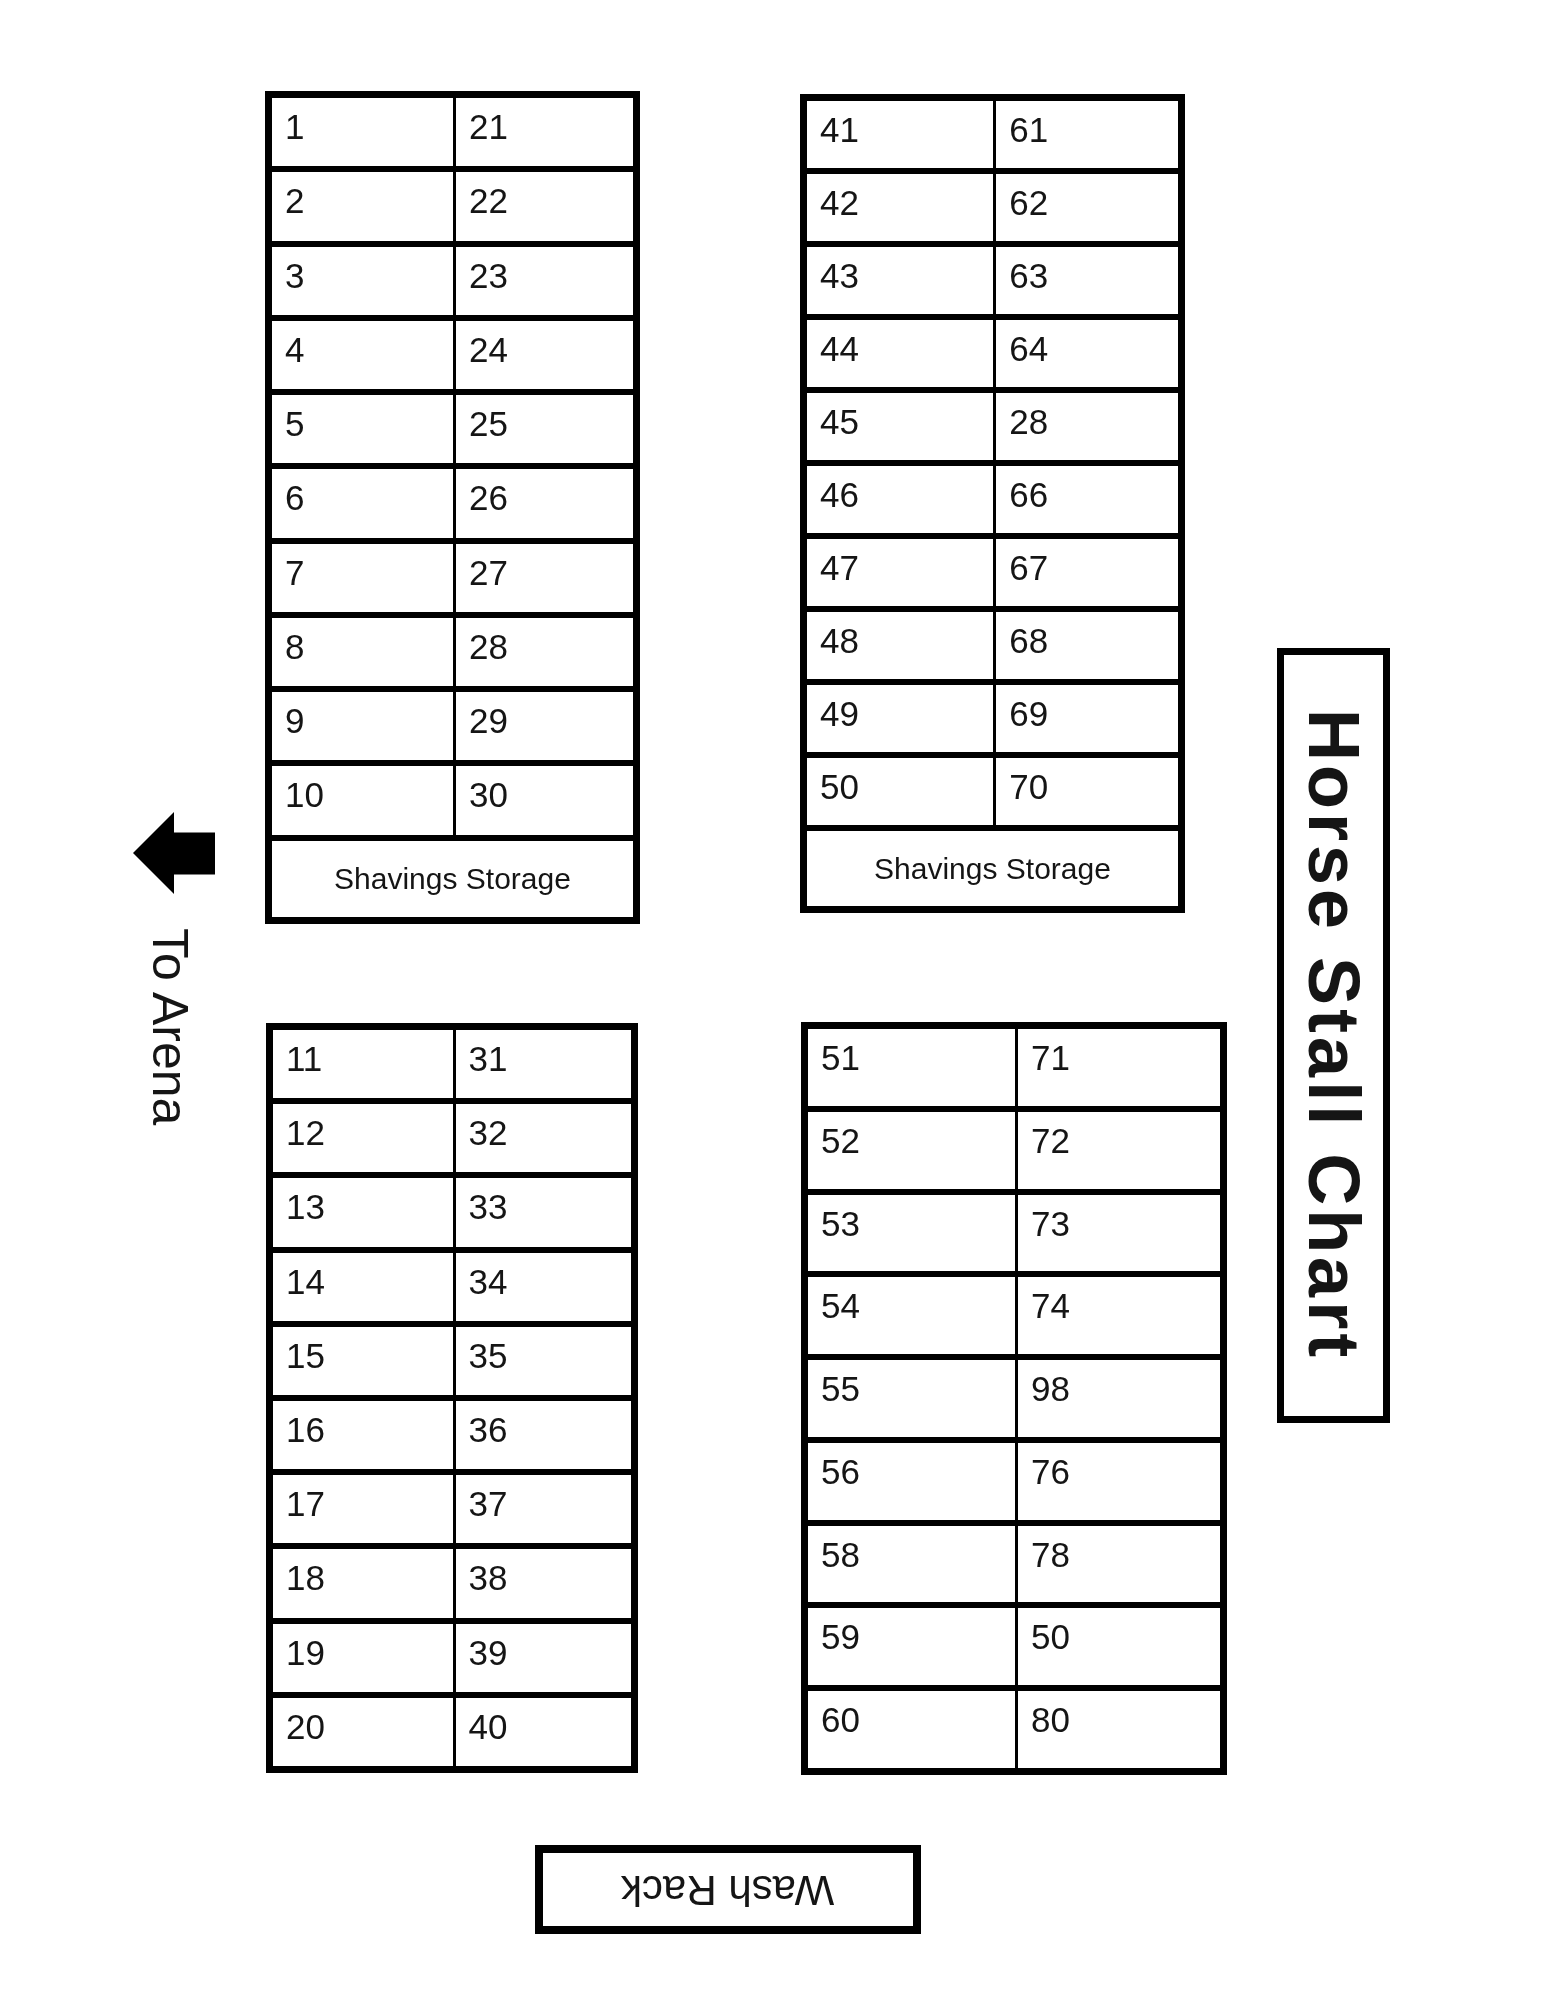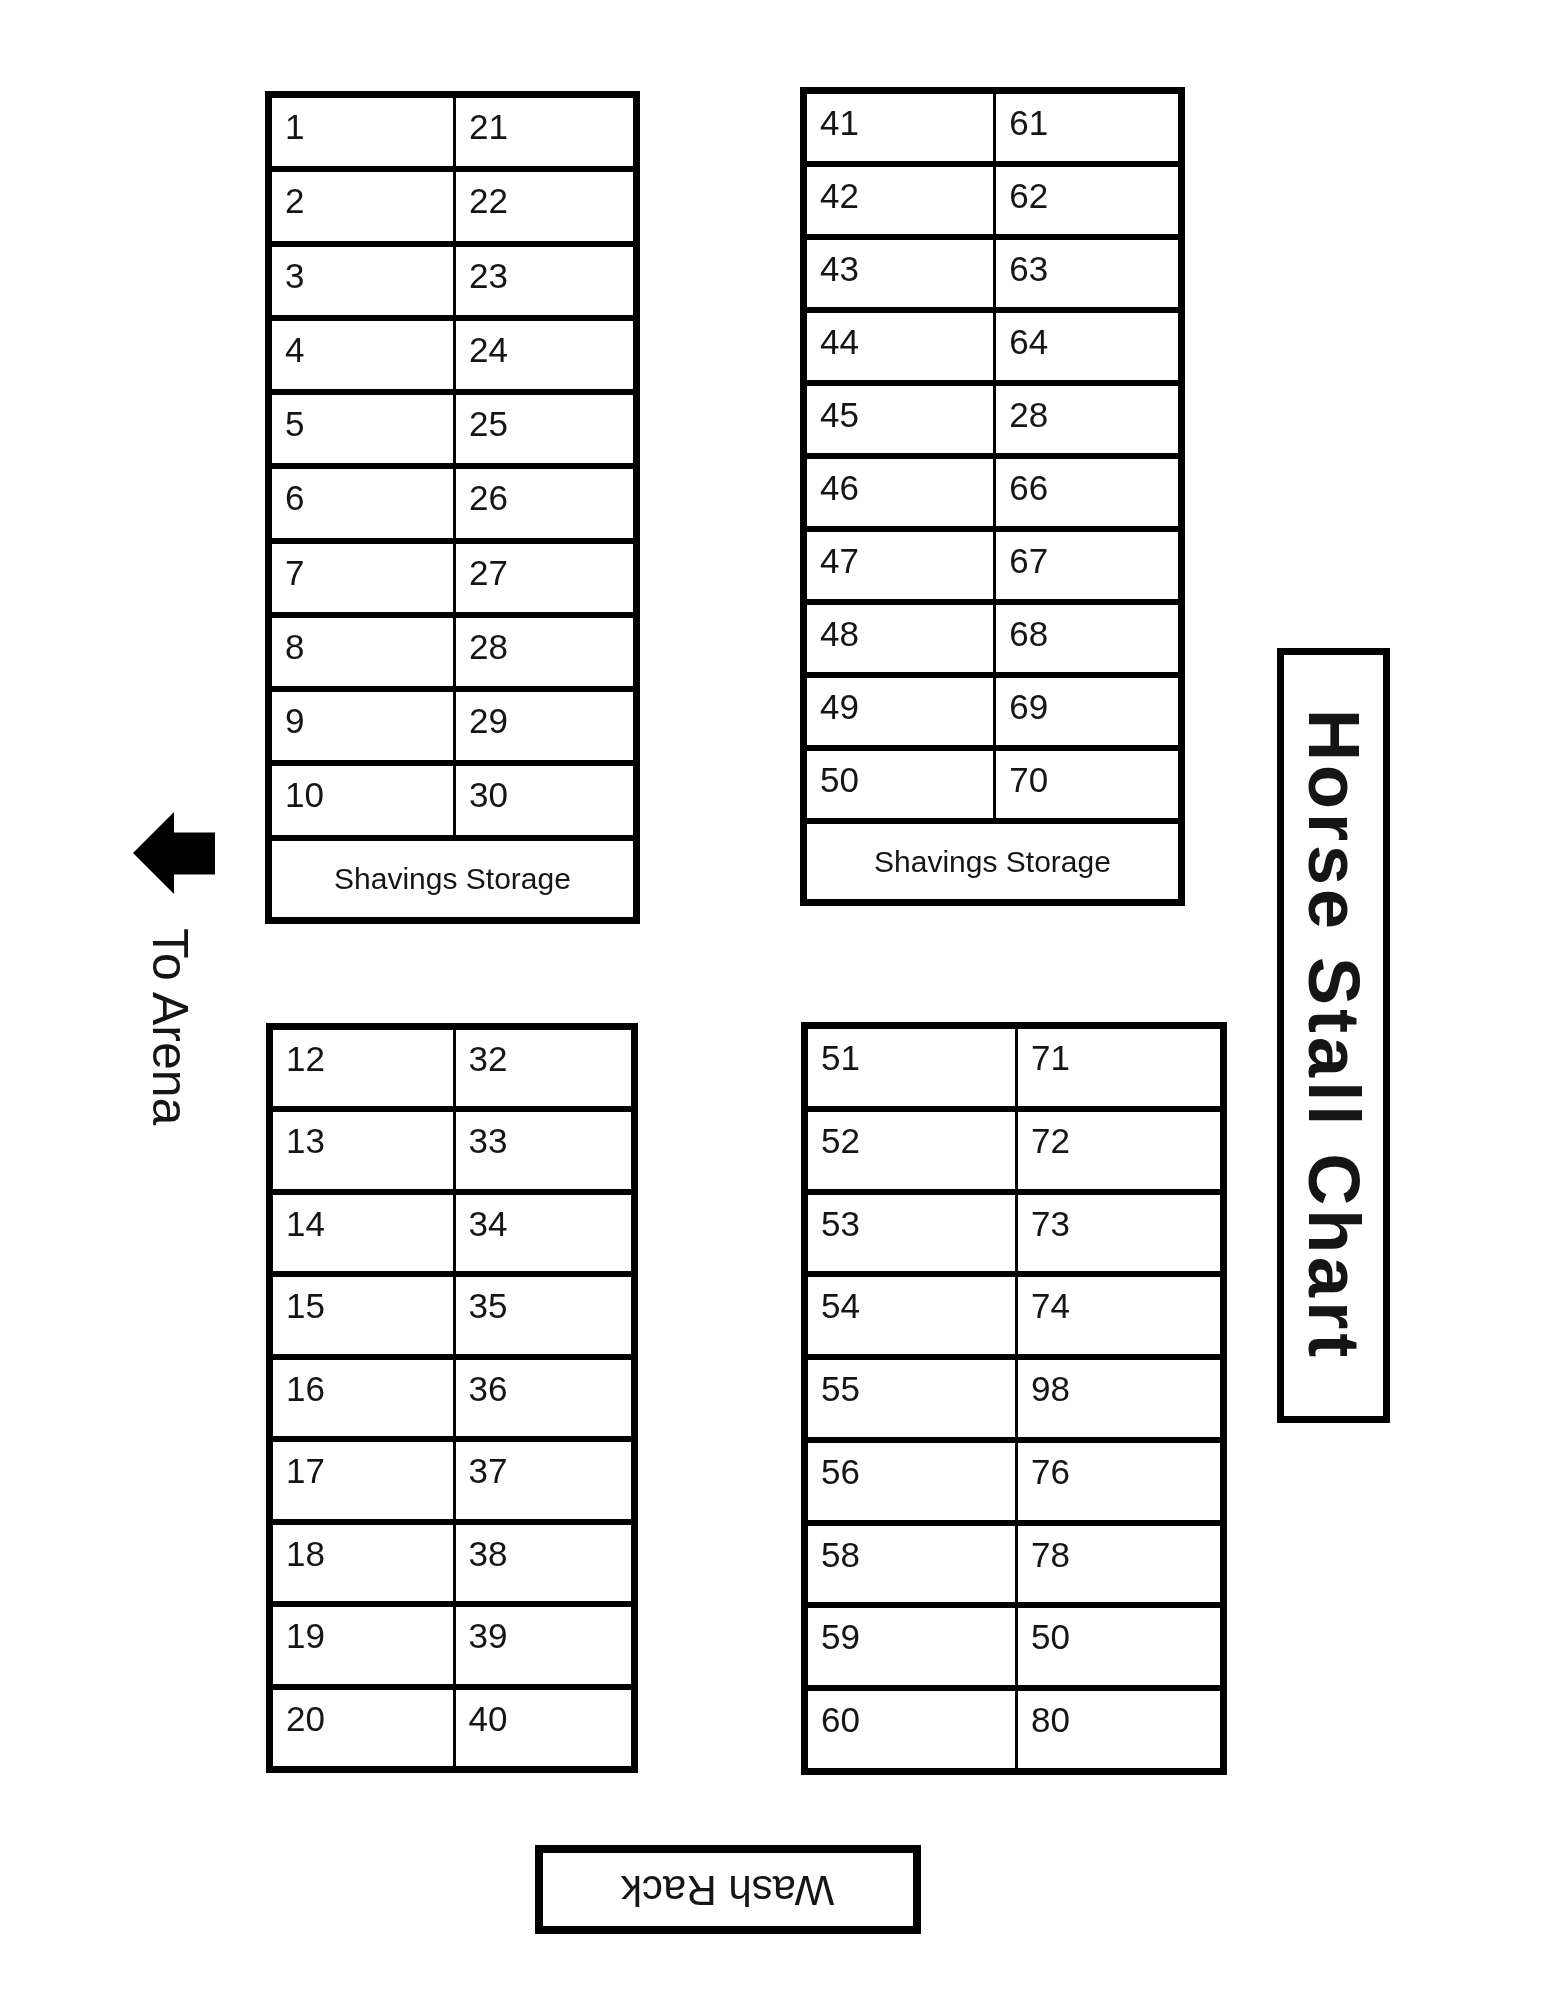--- a/index.html
+++ b/index.html
@@ -15,21 +15,21 @@
   }
   .canvas{position:absolute;inset:0;background:var(--bg);}
 
   
   .block{
     position:absolute;background:var(--bg);
     border:7px solid var(--border);
     display:flex;flex-direction:column;
   }
   .block-a{left:265px;top:91px;width:375px;height:833px;}
-  .block-b{left:800px;top:87px;width:385px;height:819px;}
+  .block-b{left:800px;top:94px;width:385px;height:819px;}
   .block-c{left:266px;top:1023px;width:372px;height:750px;}
   .block-d{left:801px;top:1022px;width:426px;height:753px;}
 
   .stall-row{flex:1;display:flex;border-top:6px solid var(--border);min-height:0;}
   .stall-row:first-child{border-top:none;}
   .cell{
     font-size:35px;line-height:1.1;
     padding:10px 0 0 13px;color:var(--text);
     overflow:hidden;white-space:nowrap;
   }
@@ -162,20 +162,24 @@
       </div>
       <div class="stall-row">
         <div class="cell cell-left">50</div>
         <div class="cell cell-right">70</div>
       </div>
       <div class="storage-row">Shavings Storage</div>
     </div>
 
   <div class="block block-c">
       <div class="stall-row">
+        <div class="cell cell-left">11</div>
+        <div class="cell cell-right">31</div>
+      </div>
+      <div class="stall-row">
         <div class="cell cell-left">12</div>
         <div class="cell cell-right">32</div>
       </div>
       <div class="stall-row">
         <div class="cell cell-left">13</div>
         <div class="cell cell-right">33</div>
       </div>
       <div class="stall-row">
         <div class="cell cell-left">14</div>
         <div class="cell cell-right">34</div>

